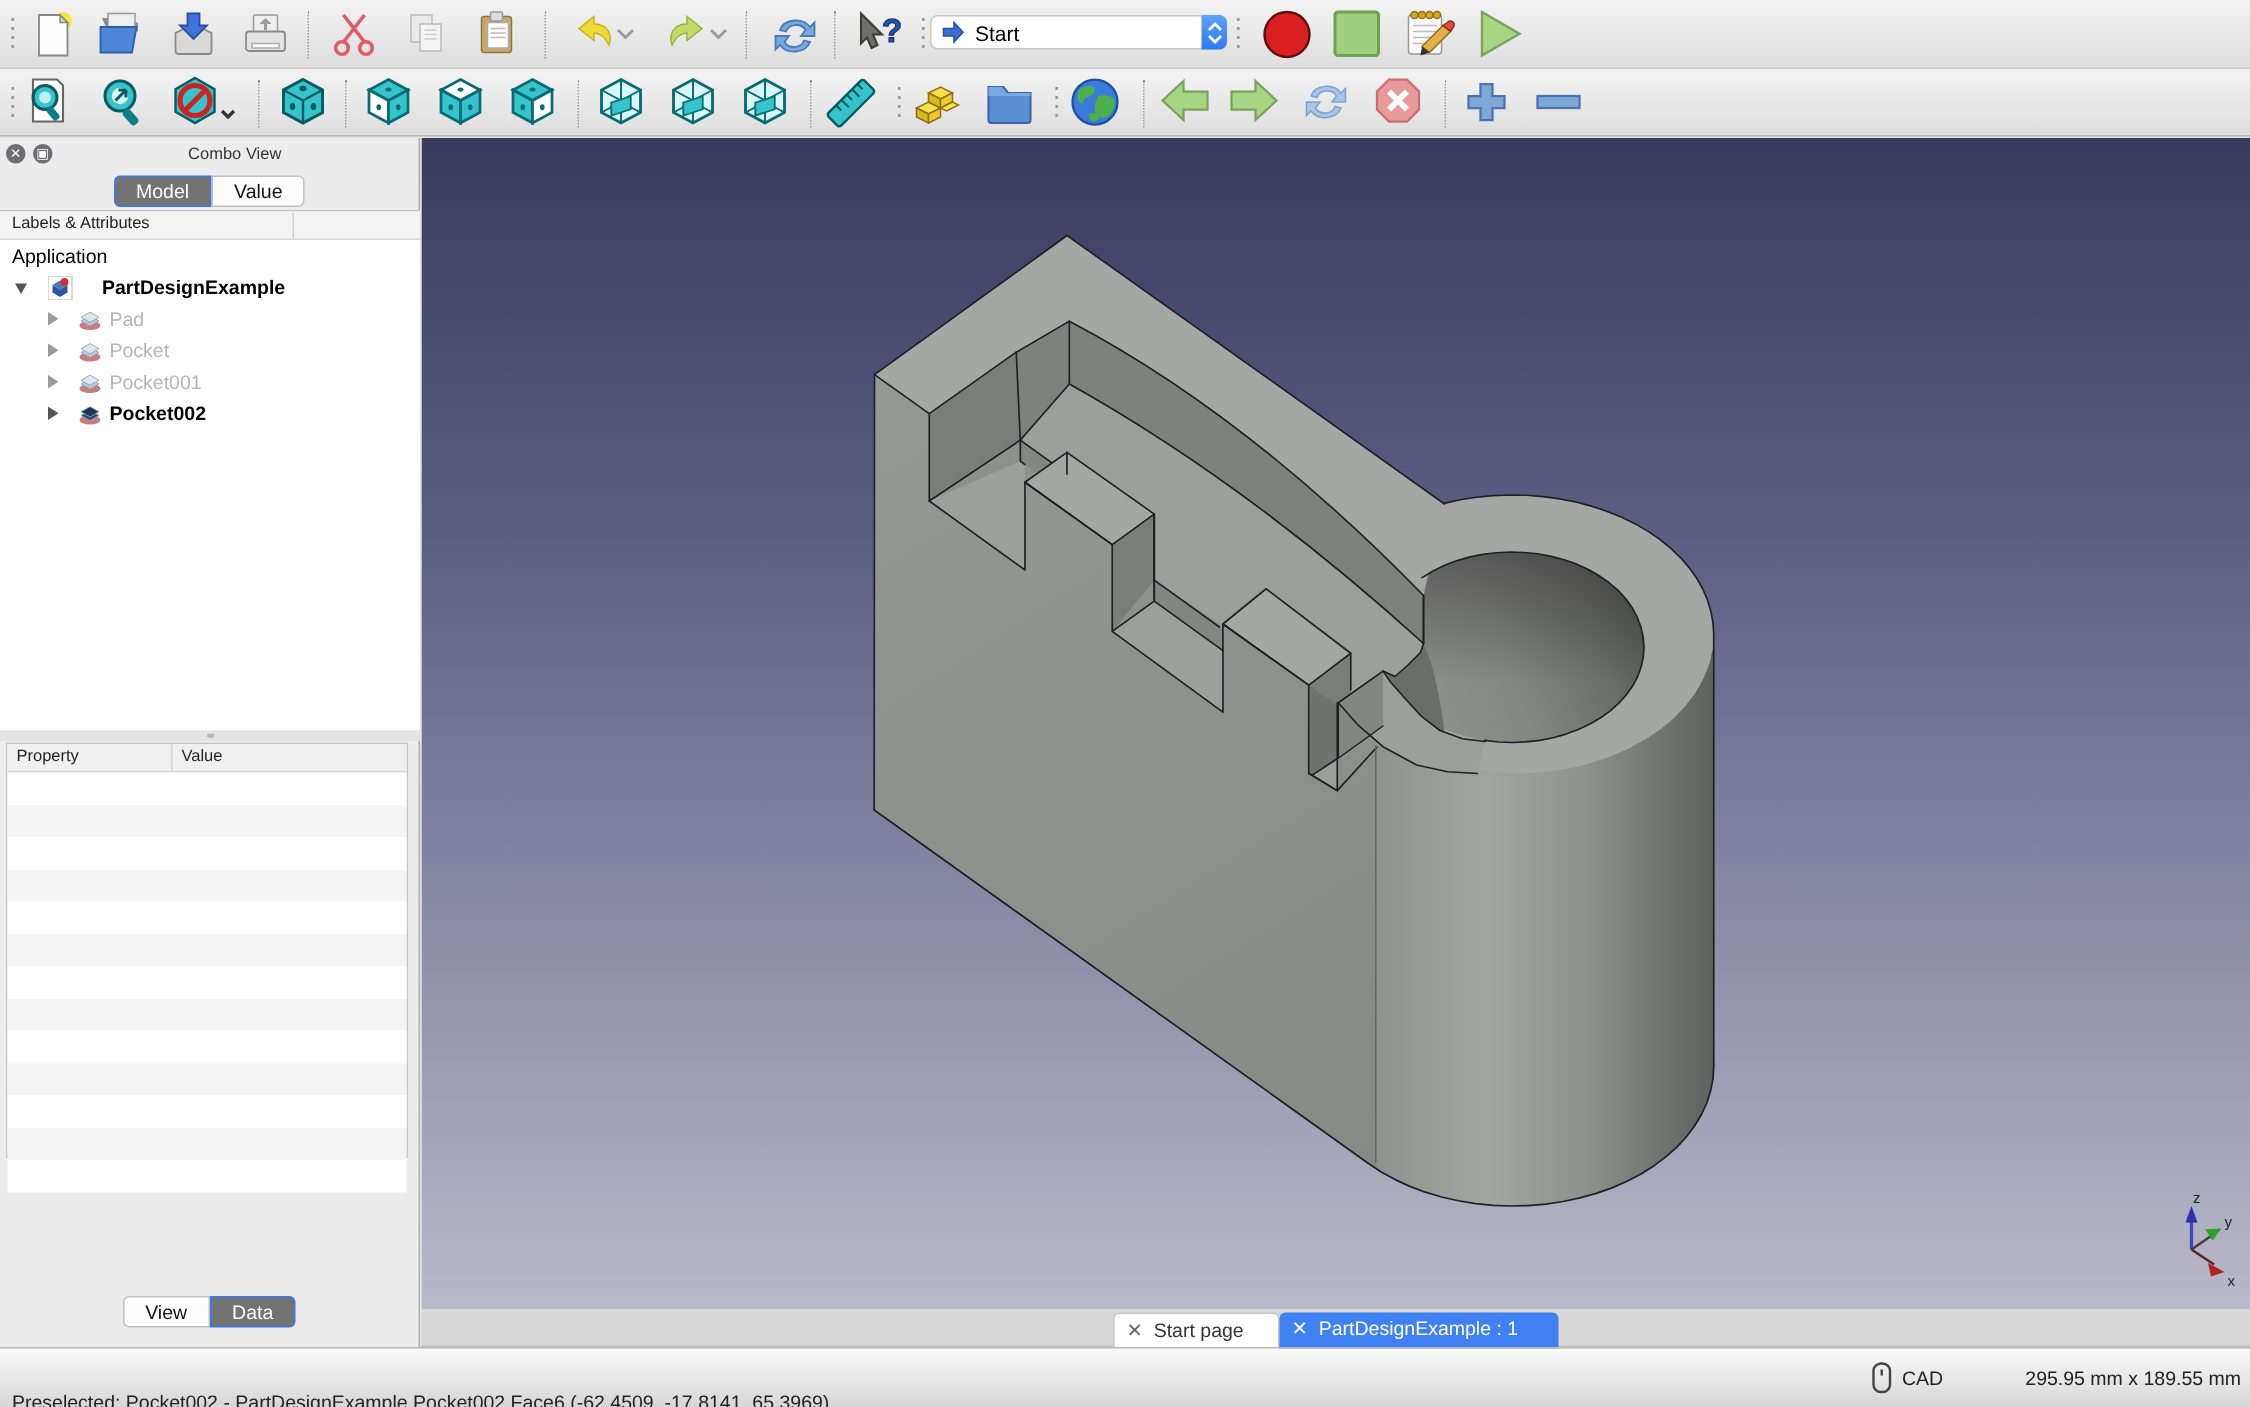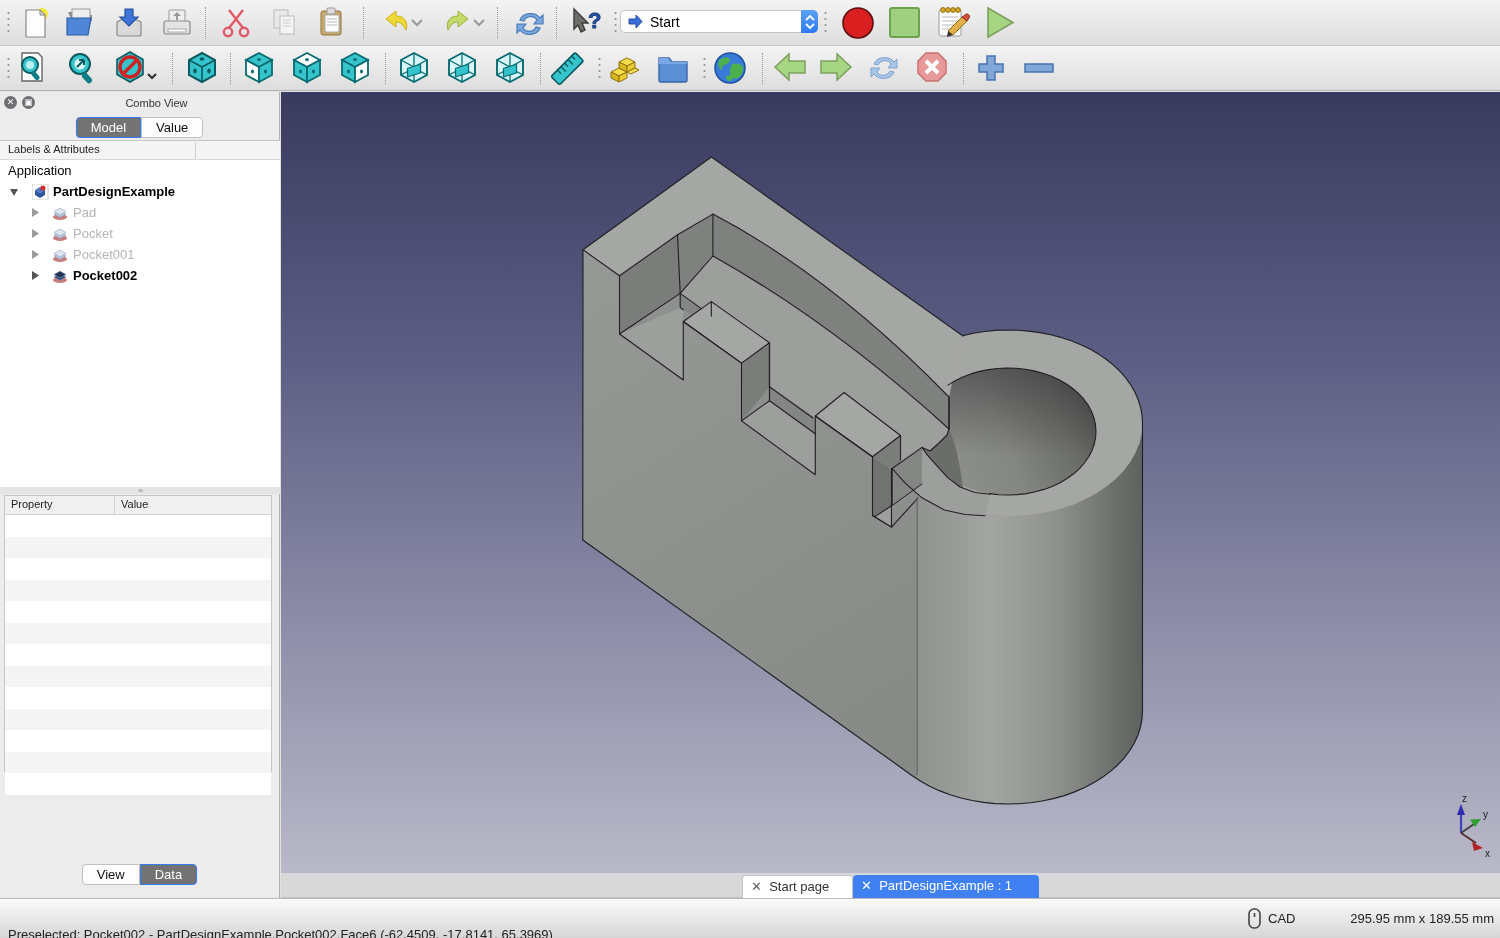--- a/index.html
+++ b/index.html
@@ -303,21 +303,21 @@
         <svg width="30" height="16">
           <path d="M10 5 l8 0 l-4 7 Z" fill="#555"></path>
         </svg>
         <svg width="17" height="16" style="margin-left:2px">
           <rect x="0" y="0" width="16" height="16" fill="#fff" stroke="#ccc"></rect>
           <path d="M3 6 l5 -3 l5 3 l-5 3 Z" fill="#4a78c8"></path>
           <path d="M3 6 v5 l5 3 v-5 Z" fill="#2c56a0"></path>
           <path d="M13 6 v5 l-5 3 v-5 Z" fill="#2c56a0"></path>
           <circle cx="11" cy="4" r="2.6" fill="#d03030"></circle>
         </svg>
-        <b style="margin-left:4px">PartDesignExample</b>
+        <b style="margin-left:19px">PartDesignExample</b>
       </div>
   <div class="trow gray">
         <svg width="50" height="16">
           <path d="M32 3 l7 4.5 l-7 4.5 Z" fill="#9a9a9a"></path>
         </svg>
         <svg width="17" height="16" style="margin-left:2px">
           <ellipse cx="8" cy="12" rx="7" ry="3" fill="#c87d7d"></ellipse>
           <path d="M2 9 l6 -3.4 l6 3.4 l-6 3.4 Z" fill="#b9c8dc" stroke="#8da0b8" stroke-width="0.6"></path>
           <path d="M2 6.5 l6 -3.4 l6 3.4 l-6 3.4 Z" fill="#dde6f1" stroke="#8da0b8" stroke-width="0.6"></path>
         </svg>

